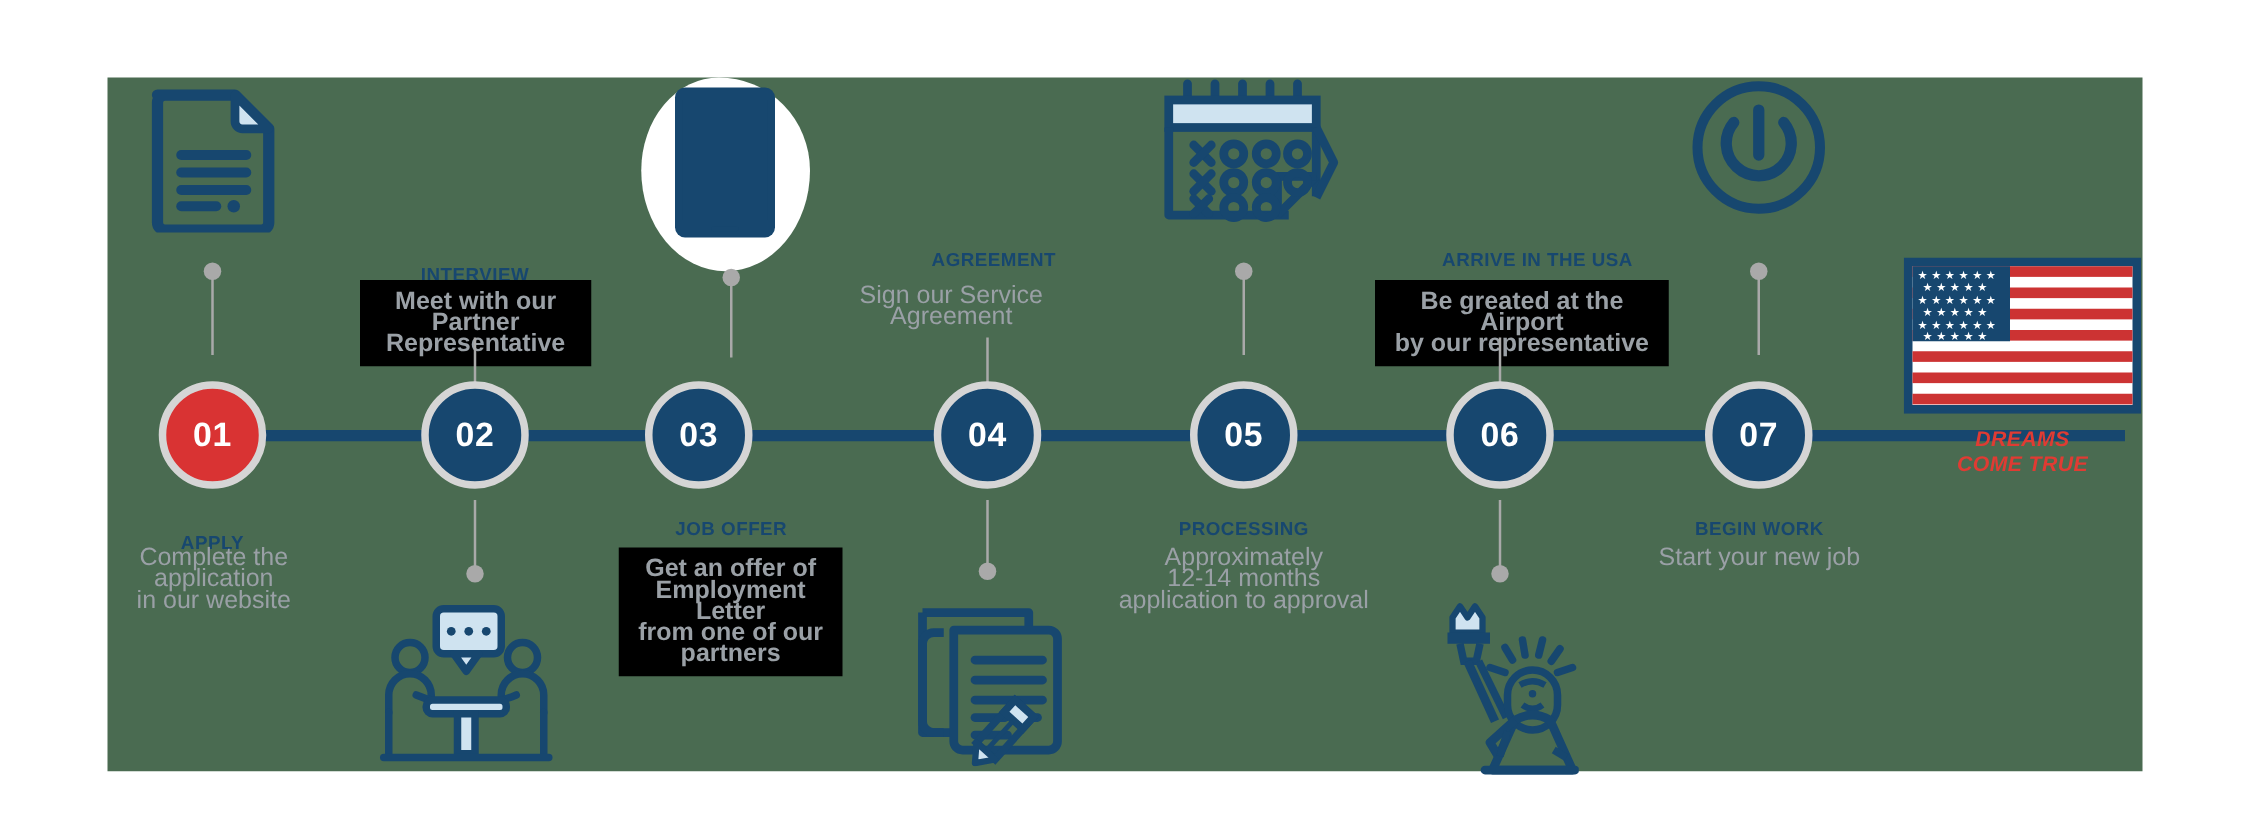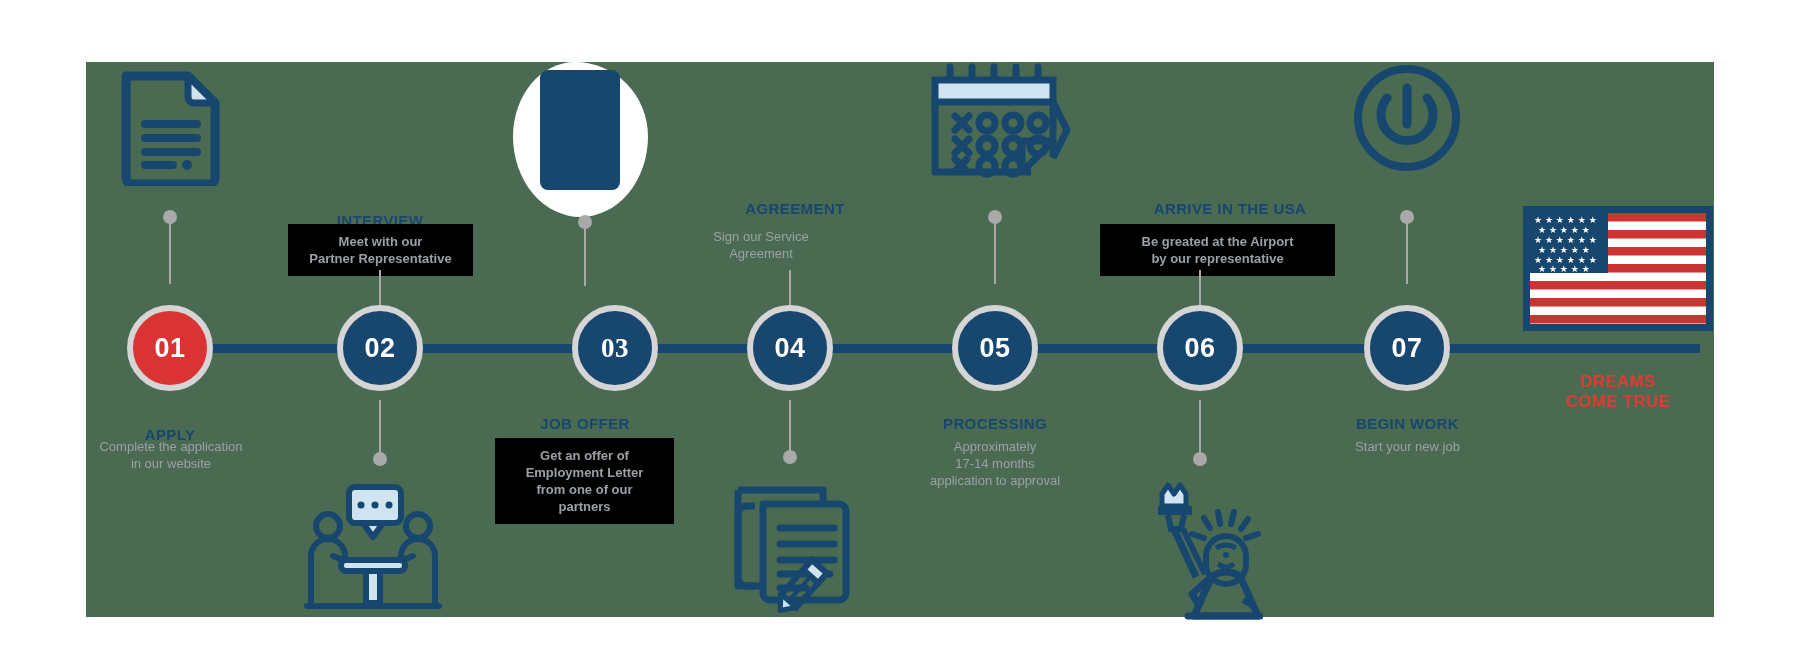--- a/index.html
+++ b/index.html
@@ -79,21 +79,21 @@
     color: #17476f;
     font-size: 15px;
     font-weight: bold;
     letter-spacing: 0.4px;
     text-align: center;
     white-space: nowrap;
   }
   .body-txt {
     position: absolute;
     color: #9aa0a6;
-    font-size: 13px;
+    font-size: 20px;
     line-height: 17px;
     text-align: center;
     white-space: pre-line;
   }
   .body-txt.boxed {
     background: #000000;
     color: #9aa0a6;
     padding: 9px 14px;
     font-weight: bold;
   }
@@ -188,21 +188,21 @@
   <div class="halo" style="left:513px;top:62px;width:135px;height:155px;"></div>
   <div class="icon" style="left:535px;top:66px;">
     <svg width="90" height="136" viewBox="0 0 90 136">
       <rect x="5" y="4" width="80" height="120" rx="8" fill="#17476f"></rect>
       <rect x="11" y="14" width="68" height="96" fill="#17476f"></rect>
       <rect x="34" y="115" width="22" height="4" rx="2" fill="#17476f"></rect>
     </svg>
   </div>
   <div class="stem-dot" style="left:578px;top:215px;"></div>
   <div class="stem" style="left:584px;top:228px;height:58px;"></div>
-  <div class="node" style="left:572px;font-family:Liberation Serif, serif;">
+  <div class="node" style="left:516px;">
     <span>03</span>
   </div>
   <div class="heading" style="left:505px;top:415px;width:160px;">JOB OFFER</div>
   <div class="body-txt boxed" style="left:495px;top:438px;width:179px;">Get an offer of
 Employment Letter
 from one of our
 partners</div>
 
   <div class="heading" style="left:705px;top:200px;width:180px;">AGREEMENT</div>
   <div class="body-txt" style="left:671px;top:228px;width:180px;">Sign our Service
@@ -271,21 +271,21 @@
       </g>
     </svg>
   </div>
   <div class="stem-dot" style="left:988px;top:210px;"></div>
   <div class="stem" style="left:994px;top:222px;height:62px;"></div>
   <div class="node" style="left:952px;">
     <span>05</span>
   </div>
   <div class="heading" style="left:905px;top:415px;width:180px;">PROCESSING</div>
   <div class="body-txt" style="left:890px;top:438px;width:210px;">Approximately
-17-14 months
+12-14 months
 application to approval</div>
 
   <div class="heading" style="left:1110px;top:200px;width:240px;">ARRIVE IN THE USA</div>
   <div class="body-txt boxed" style="left:1100px;top:224px;width:235px;">Be greated at the Airport
 by our representative</div>
   <div class="stem" style="left:1199px;top:270px;height:36px;"></div>
   <div class="node" style="left:1157px;">
     <span>06</span>
   </div>
   <div class="stem" style="left:1199px;top:400px;height:58px;"></div>
@@ -351,16 +351,16 @@
           <text x="11" y="17">★ ★ ★ ★ ★ ★</text>
           <text x="15" y="27">★ ★ ★ ★ ★</text>
           <text x="11" y="37">★ ★ ★ ★ ★ ★</text>
           <text x="15" y="47">★ ★ ★ ★ ★</text>
           <text x="11" y="57">★ ★ ★ ★ ★ ★</text>
           <text x="15" y="66">★ ★ ★ ★ ★</text>
         </g>
       </g>
     </svg>
   </div>
-  <div class="dreams" style="left:1528px;top:372px;width:180px;">DREAMS
+  <div class="dreams" style="left:1528px;top:342px;width:180px;font-style:italic;">DREAMS
 COME TRUE</div>
 
 </div>
 
 </body></html>

